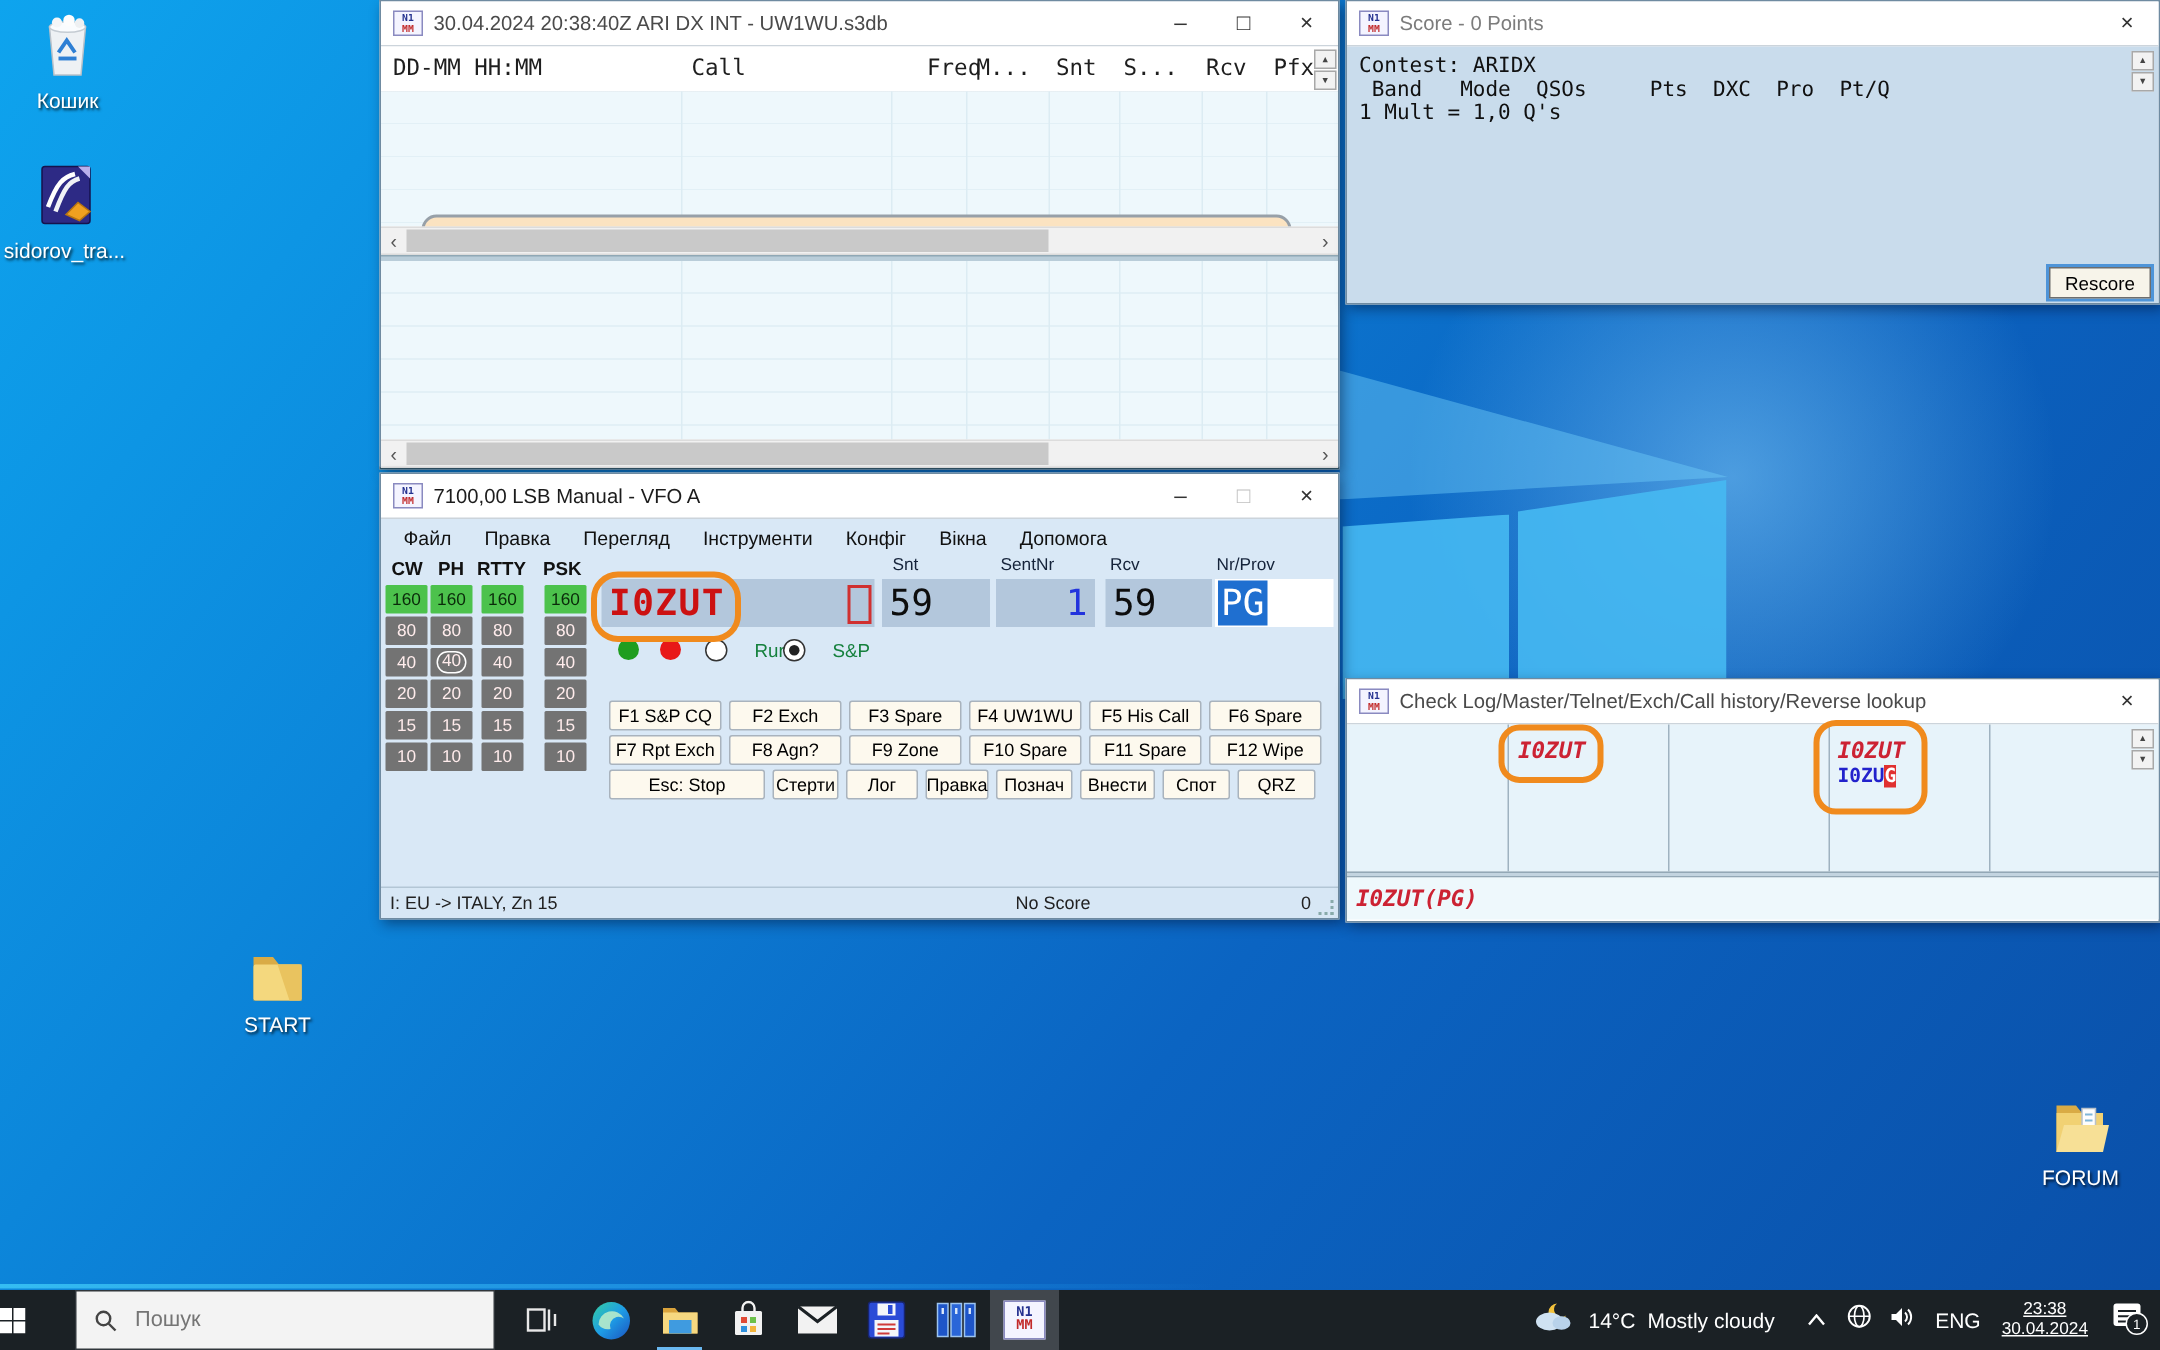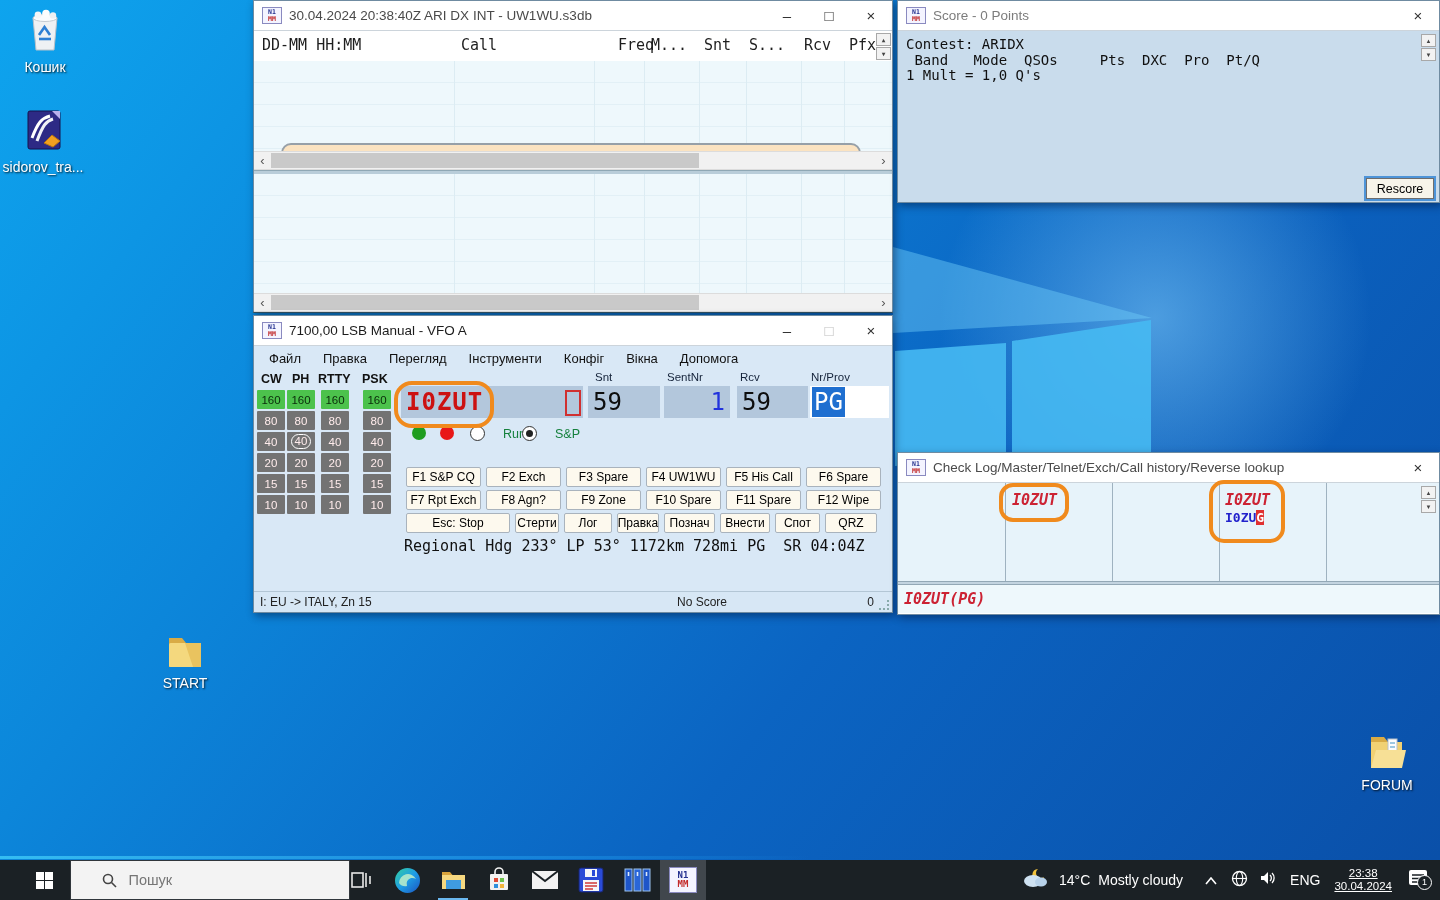--- a/index.html
+++ b/index.html
@@ -119,21 +119,21 @@
   .ckdiv{position:absolute;left:0;top:128px;width:100%;height:4px;background:#c3d4e0;
       border-top:1px solid #93a8b6;border-bottom:1px solid #93a8b6;box-sizing:border-box;}
   .ckresult{position:absolute;left:0;top:132px;width:100%;height:28px;background:#eef8fc;
       display:flex;align-items:center;padding-left:6px;box-sizing:border-box;
       font-family:"DejaVu Sans Mono",monospace;font-weight:bold;font-style:italic;
       font-size:15px;color:#cc2233;}
   
   .ann{position:absolute;border:4px solid #f08a1d;border-radius:18px;z-index:40;}
   
   #taskbar{position:absolute;left:0;top:860px;width:100%;height:40px;background:#1b2125;z-index:50;}
-  .tb-item{position:absolute;top:0;height:40px;display:flex;align-items:center;justify-content:center;margin-left:20px;}
+  .tb-item{position:absolute;top:0;height:40px;display:flex;align-items:center;}
   #startbtn{left:0;width:48px;}
   #searchbox{left:50px;width:280px;height:40px;background:#f3f3f3;
       border:1px solid #30363b;box-sizing:border-box;display:flex;align-items:center;gap:10px;
       padding-left:12px;}
   #searchbox input{border:none;background:transparent;outline:none;font-size:14.5px;
       color:#333;font-family:"Liberation Sans",sans-serif;width:200px;}
   .ticons{position:absolute;left:338px;top:0;height:40px;display:flex;}
   .ticon{width:46px;height:40px;display:flex;align-items:center;justify-content:center;position:relative;}
   .ticon.open::after{content:"";position:absolute;bottom:0;left:8px;right:8px;height:2px;background:#6ab8f0;}
   .ticon.active{background:#41474d;}
@@ -380,21 +380,20 @@
     <div class="fk" style="width:104px">Esc: Stop</div>
     <div class="fk" style="width:44px">Стерти</div>
     <div class="fk" style="width:48px">Лог</div>
     <div class="fk" style="width:42px">Правка</div>
     <div class="fk" style="width:51px">Познач</div>
     <div class="fk" style="width:50px">Внести</div>
     <div class="fk" style="width:45px">Спот</div>
     <div class="fk" style="width:52px">QRZ</div>
   </div>
 
-  <div class="infoline">Regional Hdg 233° LP 53° 1172km 728mi PG  SR 04:04Z</div>
 
   <div class="statusbar">
     <span style="position:absolute;left:6px;top:3px;">I: EU -&gt; ITALY, Zn 15</span>
     <span style="position:absolute;left:423px;top:3px;">No Score</span>
     <span style="position:absolute;right:18px;top:3px;">0</span>
     <span style="position:absolute;right:3px;top:8px;width:8px;height:8px;border-right:2px dotted #8aa;border-bottom:2px dotted #8aa;"></span>
   </div>
 </div>
 
 <div class="w" id="checkw">

